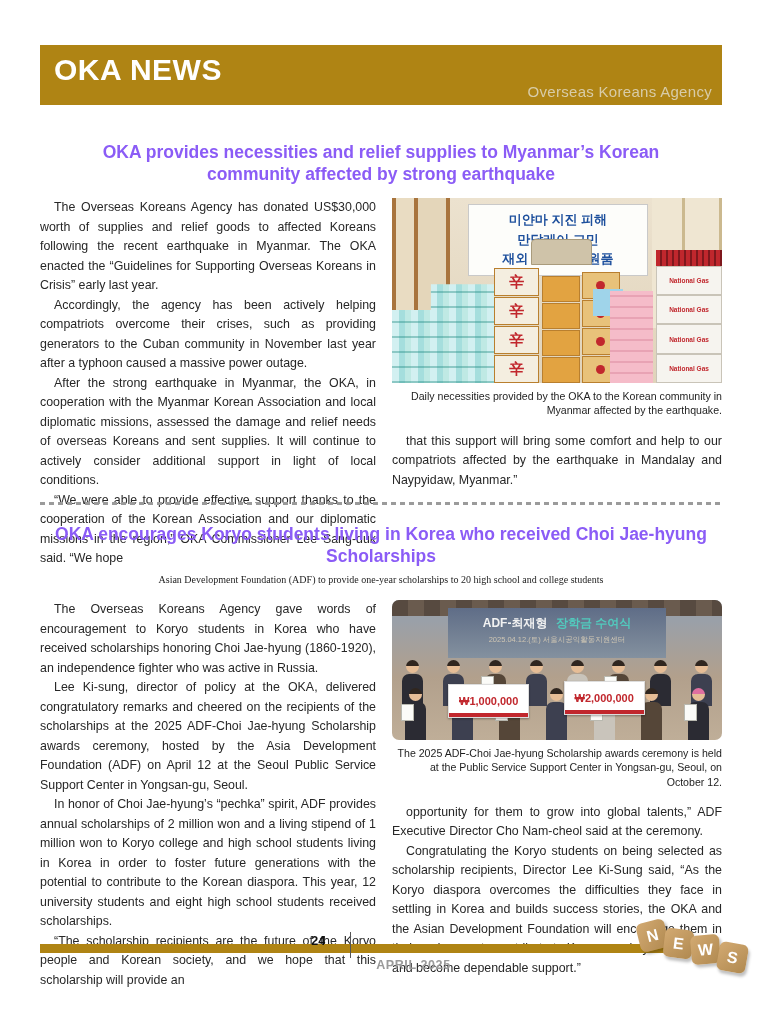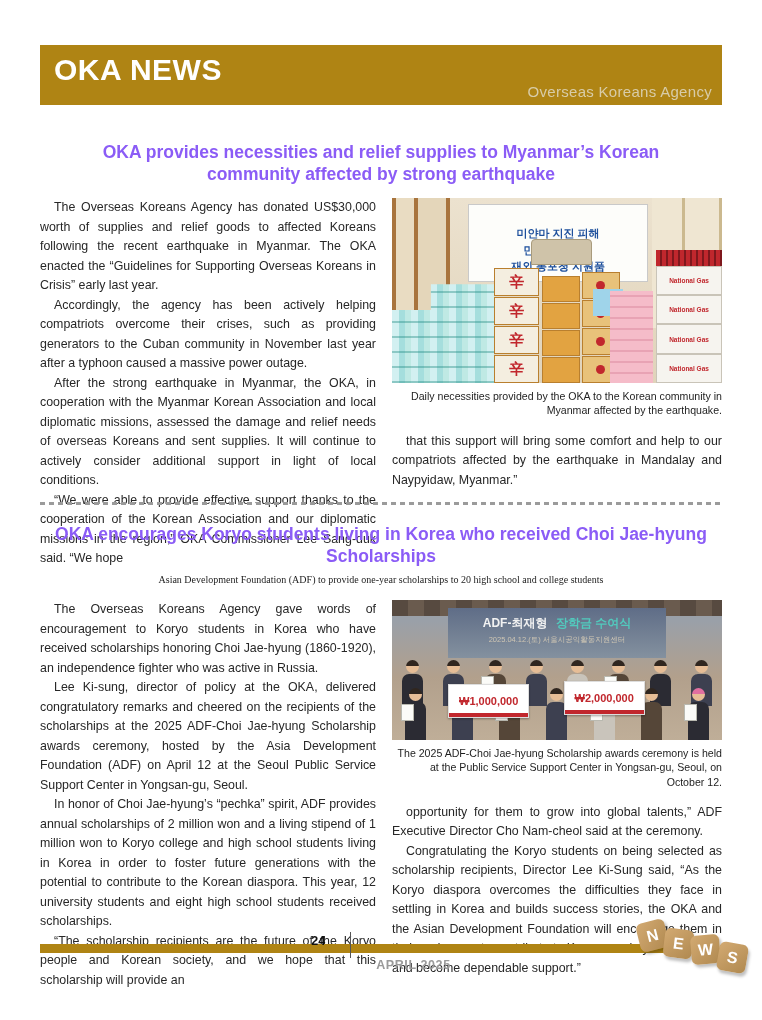--- a/index.html
+++ b/index.html
@@ -35,22 +35,22 @@
   
   .dash-divider{position:absolute;top:502px;left:40px;width:682px;height:3px;
     background:repeating-linear-gradient(90deg,#9b9b9b 0 5px,transparent 5px 9px);}
 
   
   .photo1{position:relative;width:330px;height:185px;overflow:hidden;background:linear-gradient(#ece2cf,#e0d3ba);}
   .photo1 .door{position:absolute;left:0;top:0;bottom:0;width:58px;
     background:linear-gradient(90deg,#a8743d 0 4px,#e9dcc2 4px 22px,#a8743d 22px 26px,#e4d6ba 26px 54px,#a8743d 54px 58px);}
   .photo1 .panel-r{position:absolute;right:0;top:0;width:70px;height:70%;
     background:linear-gradient(90deg,#efe6d2 0 30px,#cbb98f 30px 33px,#efe6d2 33px 67px,#cbb98f 67px 70px);}
-  .photo1 .banner{position:absolute;top:6px;left:23%;width:54%;padding:20px 0 6px;background:#fdfdfa;border:1px solid #c9c9c9;
-    text-align:center;font-weight:700;color:#1d4f9c;font-size:11px;line-height:1.5;}
+  .photo1 .banner{position:absolute;top:6px;left:23%;width:54%;padding:5px 0 6px;background:#fdfdfa;border:1px solid #c9c9c9;
+    text-align:center;font-weight:700;color:#1d4f9c;font-size:13px;line-height:1.5;}
   .photo1 .banner span{display:block;}
   .water{position:absolute;left:0;bottom:0;width:31%;height:58%;
     clip-path:polygon(0 32%,38% 32%,38% 8%,100% 8%,100% 100%,0 100%);
     background:
       repeating-linear-gradient(0deg,rgba(35,140,130,.40) 0 2px,transparent 2px 15px),
       repeating-linear-gradient(90deg,#d2f0f1 0 7px,#a5dedd 7px 13px,#bfe9e4 13px 19px);}
   .noodles{position:absolute;left:31%;bottom:0;width:38%;height:64%;}
   .stack{position:absolute;bottom:0;display:flex;flex-direction:column-reverse;}
   .box{box-sizing:border-box;border:1px solid #b97f2e;margin-top:1px;display:flex;align-items:center;justify-content:center;}
   .shin-stack{left:0;width:36%;}
@@ -63,21 +63,21 @@
   .lid{position:absolute;left:42%;bottom:64%;width:18%;height:13%;background:#cfc3a9;border:1px solid #a99b7c;border-radius:4px 4px 0 0;}
   .blanket-pink{position:absolute;right:21%;bottom:0;width:13%;height:50%;
     background:repeating-linear-gradient(0deg,#f5bcc9 0 9px,#e8a3b4 9px 11px);}
   .blanket-blue{position:absolute;right:30%;bottom:36%;width:9%;height:15%;background:#9fd4ea;}
   .gas{position:absolute;right:0;bottom:0;width:20%;height:72%;display:flex;flex-direction:column-reverse;}
   .gas .cans{height:16px;background:repeating-linear-gradient(90deg,#c0272d 0 4px,#7e181d 4px 6px);order:5;}
   .gas .gbox{flex:1;background:#f6f4ef;border:1px solid #c9c4b8;display:flex;align-items:center;justify-content:center;
     font-size:6.5px;font-weight:700;color:#c1272d;text-align:center;}
 
   
-  .photo2{position:relative;width:330px;height:140px;overflow:hidden;background:linear-gradient(#9aa0a8 0 15%,#b2a08c 55%,#bfae98);}
+  .photo2{position:relative;width:330px;height:140px;overflow:hidden;background:linear-gradient(#9aa0a8 0 15%,#b2a08c 55%,#bfae98);border-radius:7px;}
   .photo2 .slats{position:absolute;top:0;left:0;right:0;height:16px;
     background:repeating-linear-gradient(90deg,#574a40 0 16px,#6a5b4e 16px 32px);}
   .photo2 .screen{position:absolute;top:8px;left:17%;width:66%;height:50px;text-align:center;
     background:linear-gradient(#5f6d87,#84919f);box-shadow:0 0 0 2px #4c5althou466;}
   .photo2 .screen .t1{font-weight:700;font-size:12px;color:#f2f2f2;margin-top:7px;display:inline-block;}
   .photo2 .screen .t2{font-weight:700;font-size:12px;color:#52c9bd;display:inline-block;margin-left:4px;}
   .photo2 .screen .dt{display:block;font-size:7.5px;color:#cfc6b4;margin-top:3px;}
   .row{position:absolute;left:0;right:0;display:flex;justify-content:space-around;}
   .row-back{bottom:34px;height:46px;}
   .row-front{bottom:0;height:52px;}

